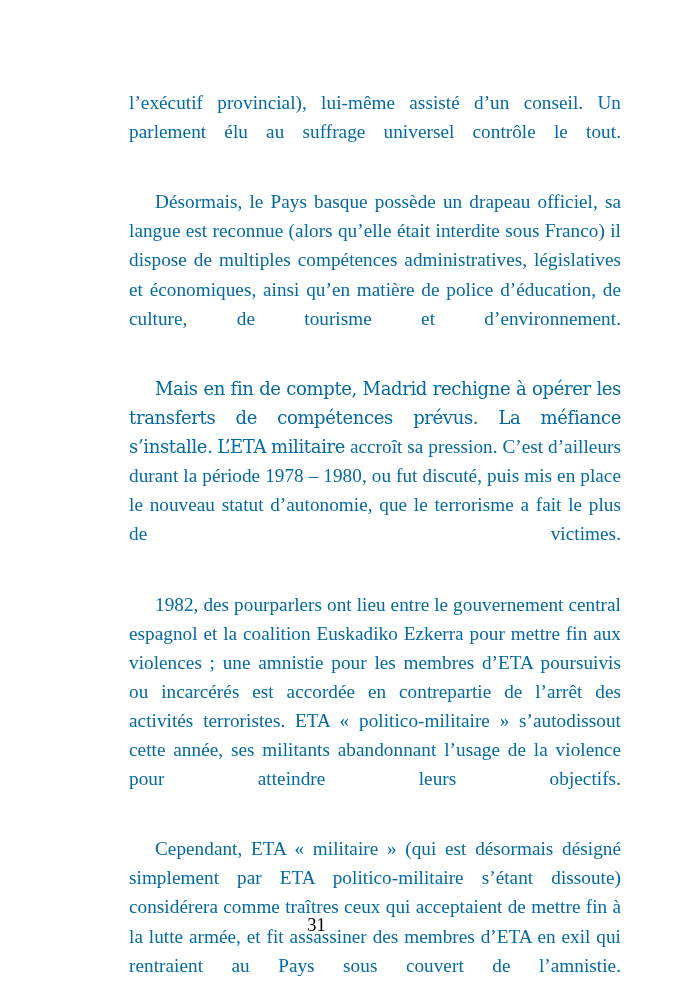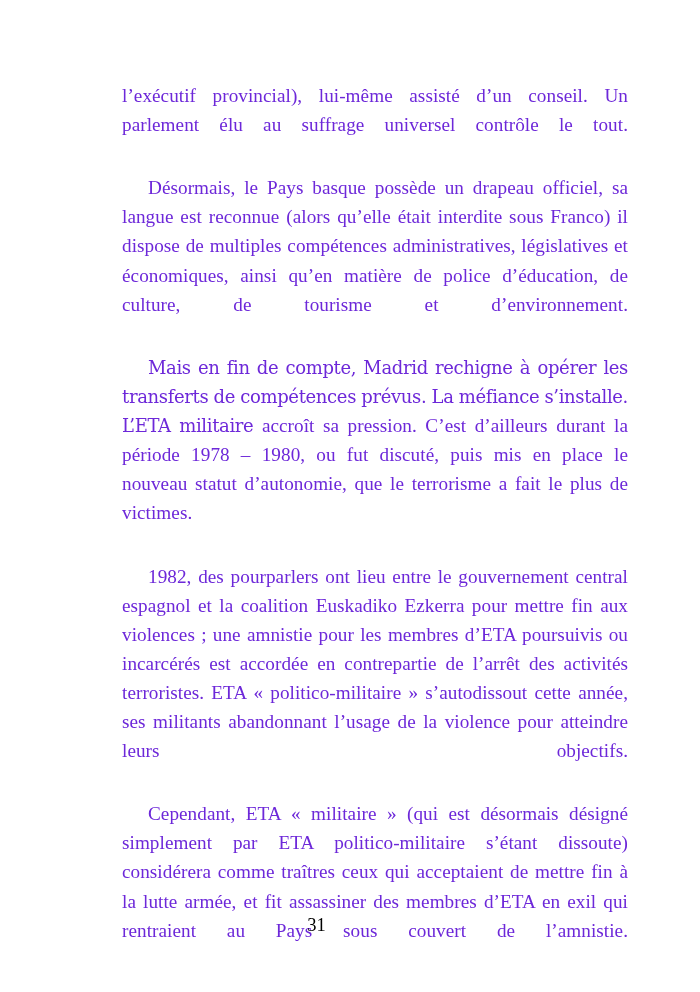--- a/index.html
+++ b/index.html
@@ -27,28 +27,28 @@
   }
 
   #textblock {
     position: absolute;
     left: 117px;
     top: 76px;
     width: 516px;
   }
 
   .para {
-    margin: 5px;
+    margin: 12px;
     padding: 0;
     font-size: 19.2px;
     line-height: 29.1px;
     text-align: justify;
     text-justify: inter-word;
     text-indent: 26px;
-    color: #6d28d9;
+    color: #0369a1;
     letter-spacing: 0.05px;
     word-spacing: 0px;
     hyphens: none;
     -webkit-hyphens: none;
   }
 
   
   .para::after {
     content: "";
     display: inline-block;

